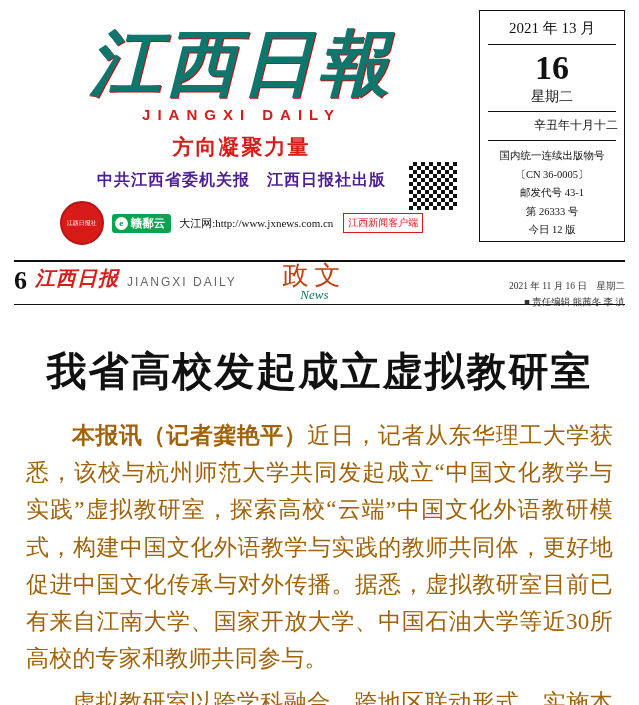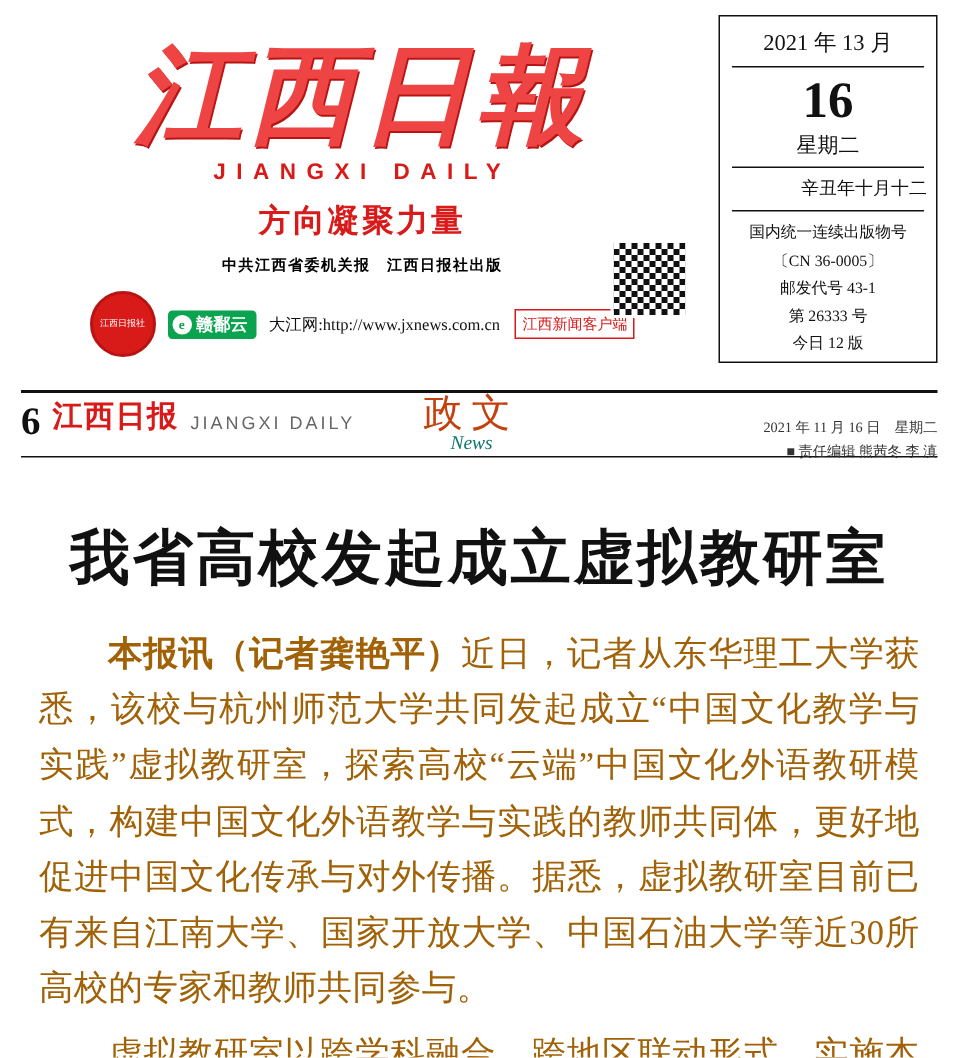--- a/index.html
+++ b/index.html
@@ -24,21 +24,21 @@
     display: flex;
     flex-direction: column;
     align-items: center;
     padding-top: 18px;
     position: relative;
   }
   .logo-title {
     font-family: "Liberation Serif", serif;
     font-size: 72px;
     font-weight: bold;
-    color: #ef4444;
+    color: #0f766e;
     letter-spacing: 4px;
     line-height: 1;
     font-style: italic;
     text-shadow: 1px 1px 0 #b81413;
     white-space: nowrap;
   }
   .logo-sub {
     margin-top: 6px;
     font-family: "Liberation Sans", sans-serif;
     font-size: 15px;
@@ -48,22 +48,22 @@
   }
   .logo-slogan {
     margin-top: 10px;
     font-size: 21px;
     font-weight: bold;
     color: #d81a19;
     letter-spacing: 2px;
   }
   .logo-org {
     margin-top: 9px;
-    font-size: 10px;
-    color: #000000;
+    font-size: 16px;
+    color: #4c1d95;
     letter-spacing: 1px;
     font-weight: bold;
   }
   .logo-bottom-row {
     margin-top: 10px;
     display: flex;
     align-items: center;
     gap: 8px;
     font-size: 11px;
     color: #222;
@@ -144,20 +144,21 @@
   .pagenum {
     font-size: 26px;
     font-weight: bold;
     color: #111;
     margin-right: 8px;
     line-height: 1;
   }
   .mini-logo {
     font-size: 20px;
     font-weight: bold;
+    font-style: italic;
     color: #d81a19;
     letter-spacing: 1px;
     line-height: 1;
     margin-right: 8px;
   }
   .mini-logo-en {
     font-family: "Liberation Sans", sans-serif;
     font-size: 12px;
     color: #666;
     letter-spacing: 2px;

